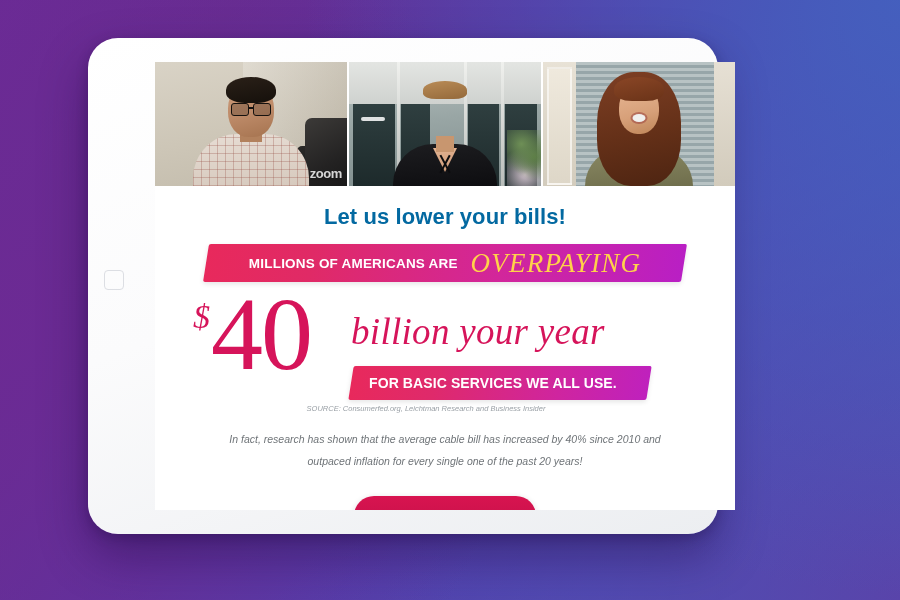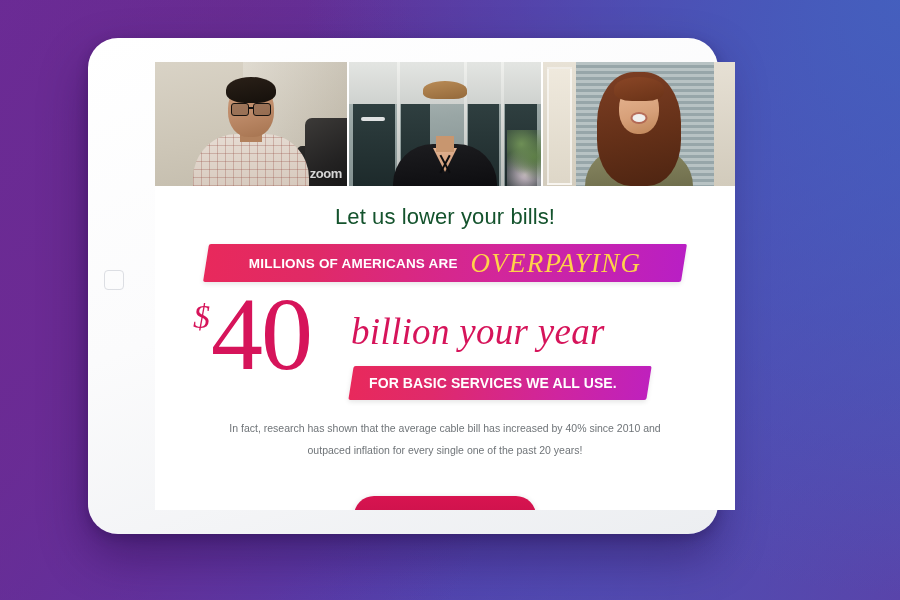--- a/index.html
+++ b/index.html
@@ -276,22 +276,22 @@
     height: 324px;
     background: #ffffff;
     padding-top: 18px;
     box-sizing: border-box;
     overflow: hidden;
   }
 
   #headline {
     text-align: center;
     font-size: 22px;
-    font-weight: 400;
-    color: #14532d;
+    font-weight: 700;
+    color: #0369a1;
     letter-spacing: 0.1px;
     margin: 0 0 14px 0;
   }
 
   .ribbon {
     position: relative;
     transform: skewX(-9deg);
     border-radius: 2px;
     box-shadow: 0 2px 5px rgba(0,0,0,0.10);
   }
@@ -401,20 +401,21 @@
     padding-right: 38px;
   }
 
   #body-copy {
     margin: 16px auto 0 auto;
     width: 470px;
     text-align: center;
     font-size: 10.5px;
     line-height: 2.05;
     color: #6f7478;
+    font-style: italic;
   }
 
   #cta-button {
     position: absolute;
     left: 50%;
     bottom: -26px;
     transform: translateX(-50%);
     width: 182px;
     height: 40px;
     border: none;
@@ -517,20 +518,21 @@
           <div id="stat-unit">billion your year</div>
 
           <div id="ribbon-basic" class="ribbon">
             <div class="ribbon-inner">
               <span id="basic-label">FOR BASIC SERVICES WE ALL USE.</span>
             </div>
           </div>
 
         </div>
 
+        <p id="source-line">SOURCE: Consumerfed.org, Leichtman Research and Business Insider</p>
 
         <p id="body-copy">In fact, research has shown that the average cable bill has increased by 40% since 2010 and outpaced inflation for every single one of the past 20 years!</p>
 
         <button id="cta-button"></button>
 
       </div>
 
     </div>
   </div>
 </div>

